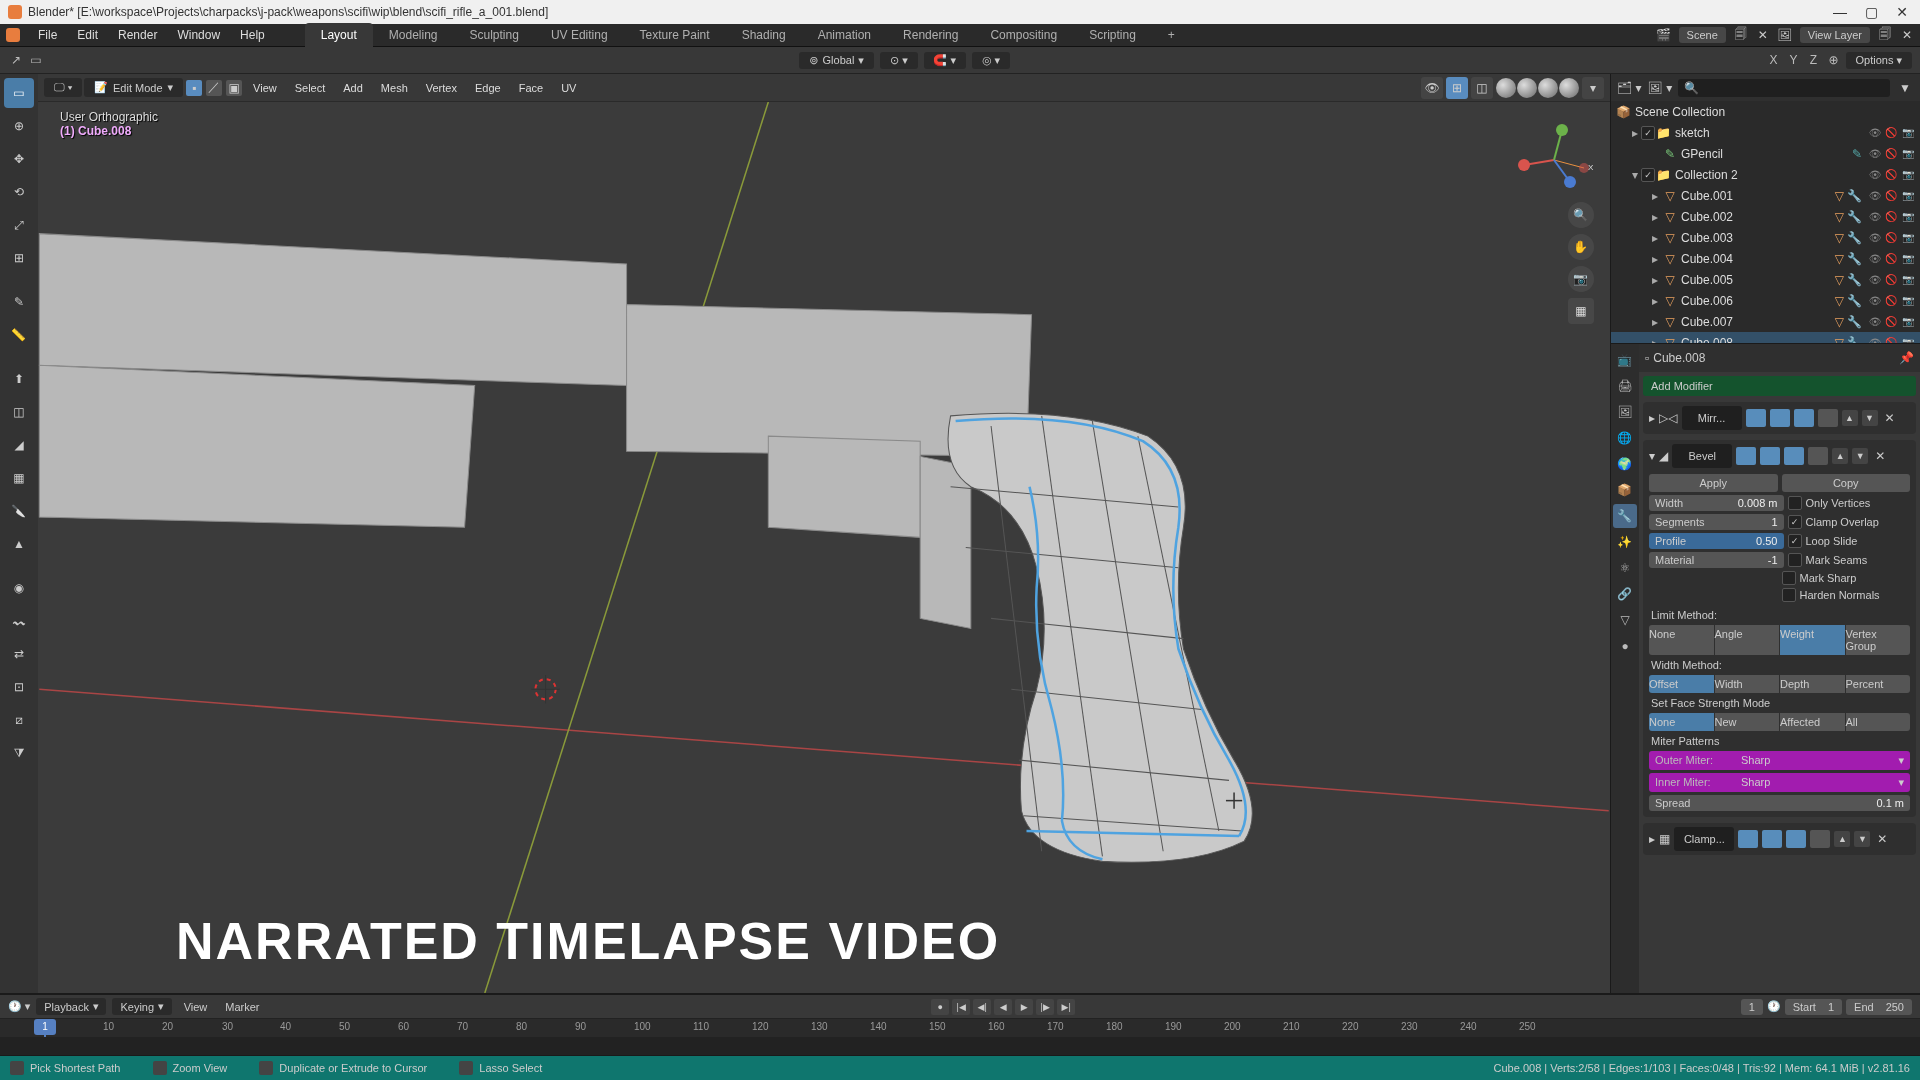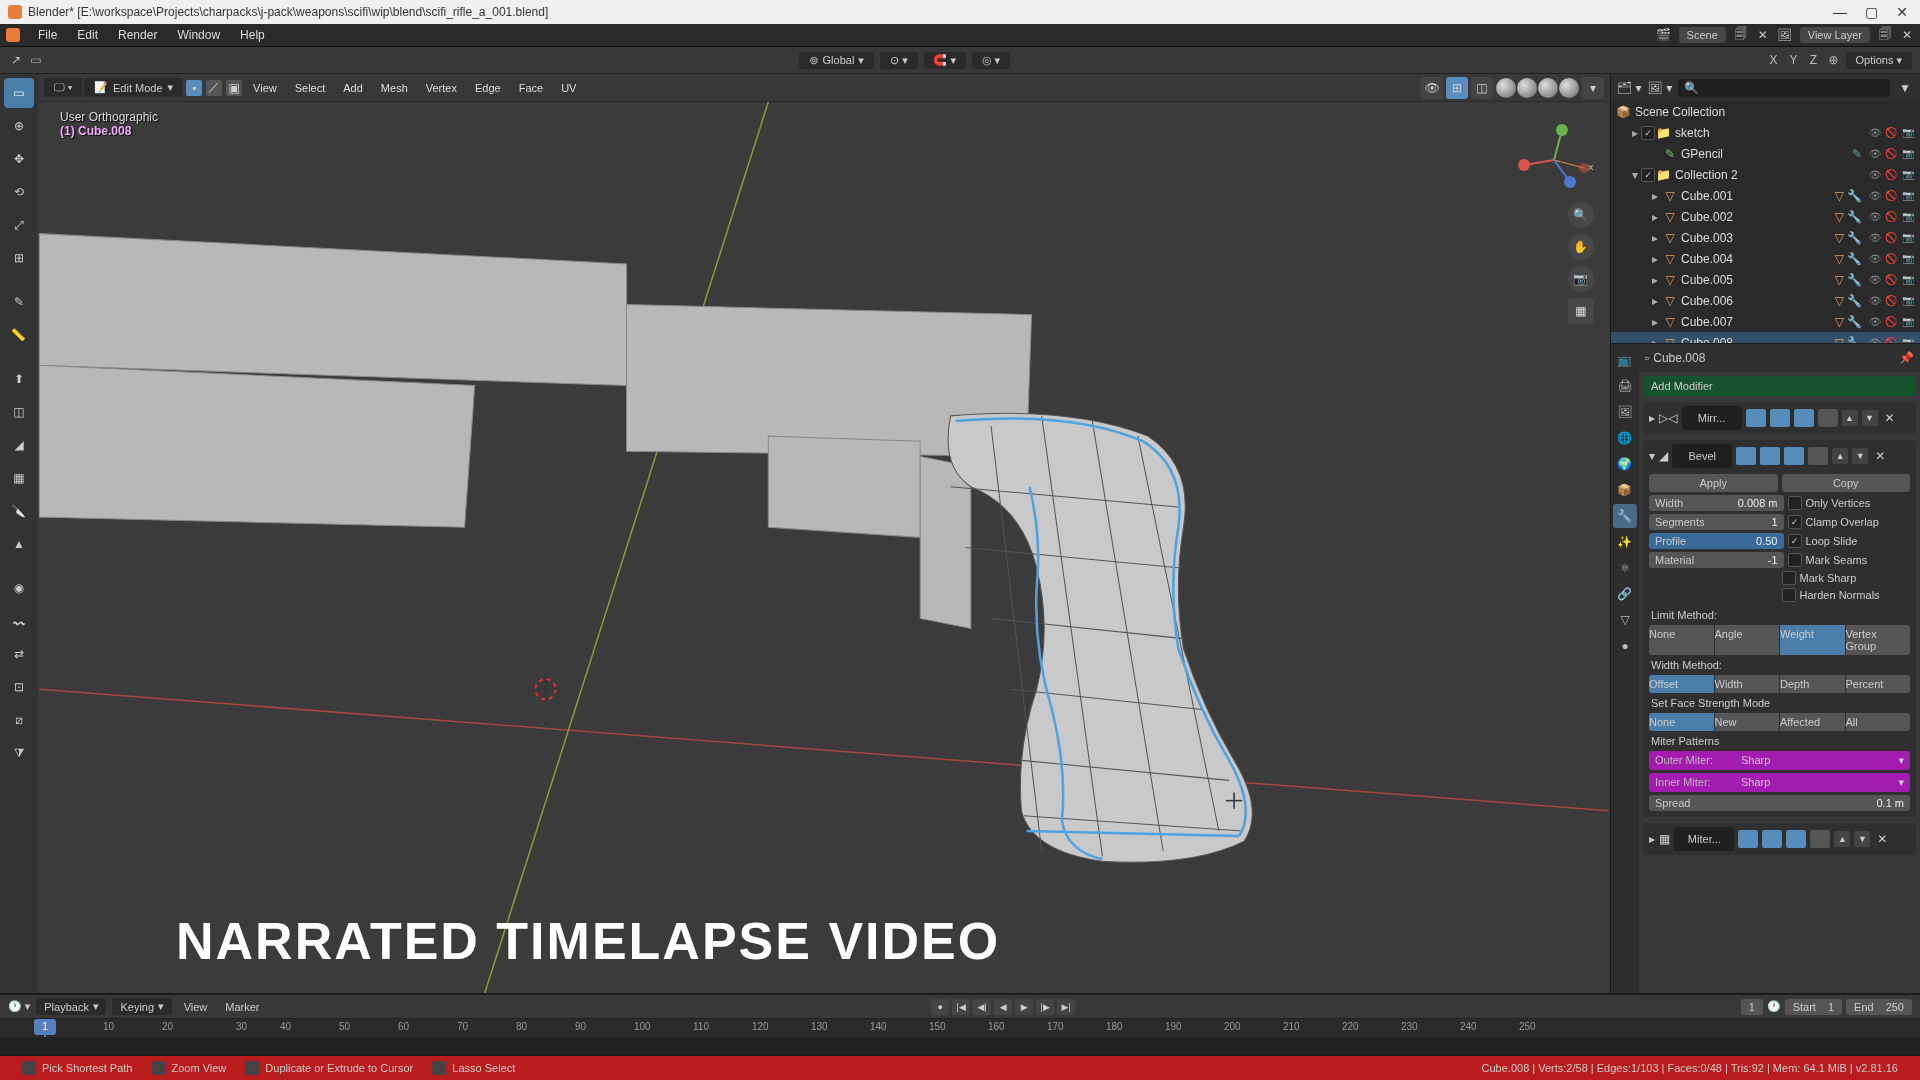--- a/index.html
+++ b/index.html
@@ -132,21 +132,21 @@
 .tl-header .pbtn { width: 18px; height: 16px; background: #444; border-radius: 2px; display: flex; align-items: center; justify-content: center; font-size: 9px; }
 .tl-header .right { display: flex; gap: 4px; align-items: center; }
 .tl-header .numbox { background: #555; border-radius: 3px; padding: 2px 8px; display: flex; align-items: center; gap: 12px; }
 .tl-track { flex: 1; position: relative; background: #222; }
 .tl-ruler { height: 18px; background: #2a2a2a; position: relative; }
 .tl-tick { position: absolute; font-size: 10px; color: #999; top: 2px; }
 .tl-cursor { position: absolute; top: 0; bottom: 0; width: 2px; background: #5680c2; }
 .tl-cursor .flag { position: absolute; top: 0; left: -10px; width: 22px; height: 16px; background: #5680c2; border-radius: 3px; color: #fff; text-align: center; font-size: 10px; line-height: 16px; }
 
 
-.statusbar { height: 25px; background: #b91c1c; border-top: 1px solid #1a1a1a; display: flex; align-items: center; padding: 0 22px; font-size: 11px; gap: 19px; color: #ccc; }
+.statusbar { height: 25px; background: #0f766e; border-top: 1px solid #1a1a1a; display: flex; align-items: center; padding: 0 10px; font-size: 11px; gap: 32px; color: #ccc; }
 .statusbar .hint { display: flex; align-items: center; gap: 6px; }
 .statusbar .right { margin-left: auto; display: flex; gap: 6px; }
 .statusbar .hint-ico { width: 14px; height: 14px; background: #444; border-radius: 2px; }
 </style>
 </head>
 <body>
 
 <div class="titlebar">
   <span class="icon"></span>
   <span>Blender* [E:\workspace\Projects\charpacks\j-pack\weapons\scifi\wip\blend\scifi_rifle_a_001.blend]</span>
@@ -157,20 +157,33 @@
   </div>
 </div>
 
 <div class="menubar">
   <span class="logo"></span>
   <span class="item">File</span>
   <span class="item">Edit</span>
   <span class="item">Render</span>
   <span class="item">Window</span>
   <span class="item">Help</span>
+  <div class="tabs">
+    <span class="tab active">Layout</span>
+    <span class="tab">Modeling</span>
+    <span class="tab">Sculpting</span>
+    <span class="tab">UV Editing</span>
+    <span class="tab">Texture Paint</span>
+    <span class="tab">Shading</span>
+    <span class="tab">Animation</span>
+    <span class="tab">Rendering</span>
+    <span class="tab">Compositing</span>
+    <span class="tab">Scripting</span>
+    <span class="tab">+</span>
+  </div>
   <div class="right">
     <span class="mini-icon">🎬</span>
     <span class="scene-box">
         <span>Scene</span>
       </span>
     <span class="mini-icon">🗐</span>
     <span class="mini-icon">✕</span>
     <span class="mini-icon">🖼</span>
     <span class="scene-box">
         <span>View Layer</span>
@@ -664,21 +677,21 @@
                   <span class="lbl">Spread</span>
                   <span class="val">0.1 m</span>
                 </div>
             </div>
           </div>
 
           <div class="mod-panel">
             <div class="mod-hdr">
               <span>▸</span>
               <span class="ob-icon">▦</span>
-              <span class="mname">Miter...</span>
+              <span class="mname">Clamp...</span>
               <span class="mico"></span>
               <span class="mico"></span>
               <span class="mico"></span>
               <span class="mico g"></span>
               <span class="up">▲</span>
               <span class="dn">▼</span>
               <span class="x">✕</span>
             </div>
           </div>
 
@@ -718,21 +731,21 @@
           <span>250</span>
         </div>
     </div>
   </div>
   <div class="tl-ruler" id="tl-ruler">
     <div class="tl-cursor" style="left:44px">
         <div class="flag">1</div>
       </div>
   <span class="tl-tick" style="left: 103px;">10</span>
       <span class="tl-tick" style="left: 162px;">20</span>
-      <span class="tl-tick" style="left: 236px;">30</span>
+      <span class="tl-tick" style="left: 222px;">30</span>
       <span class="tl-tick" style="left: 280px;">40</span>
       <span class="tl-tick" style="left: 339px;">50</span>
       <span class="tl-tick" style="left: 398px;">60</span>
       <span class="tl-tick" style="left: 457px;">70</span>
       <span class="tl-tick" style="left: 516px;">80</span>
       <span class="tl-tick" style="left: 575px;">90</span>
       <span class="tl-tick" style="left: 634px;">100</span>
       <span class="tl-tick" style="left: 693px;">110</span>
       <span class="tl-tick" style="left: 752px;">120</span>
       <span class="tl-tick" style="left: 811px;">130</span>

